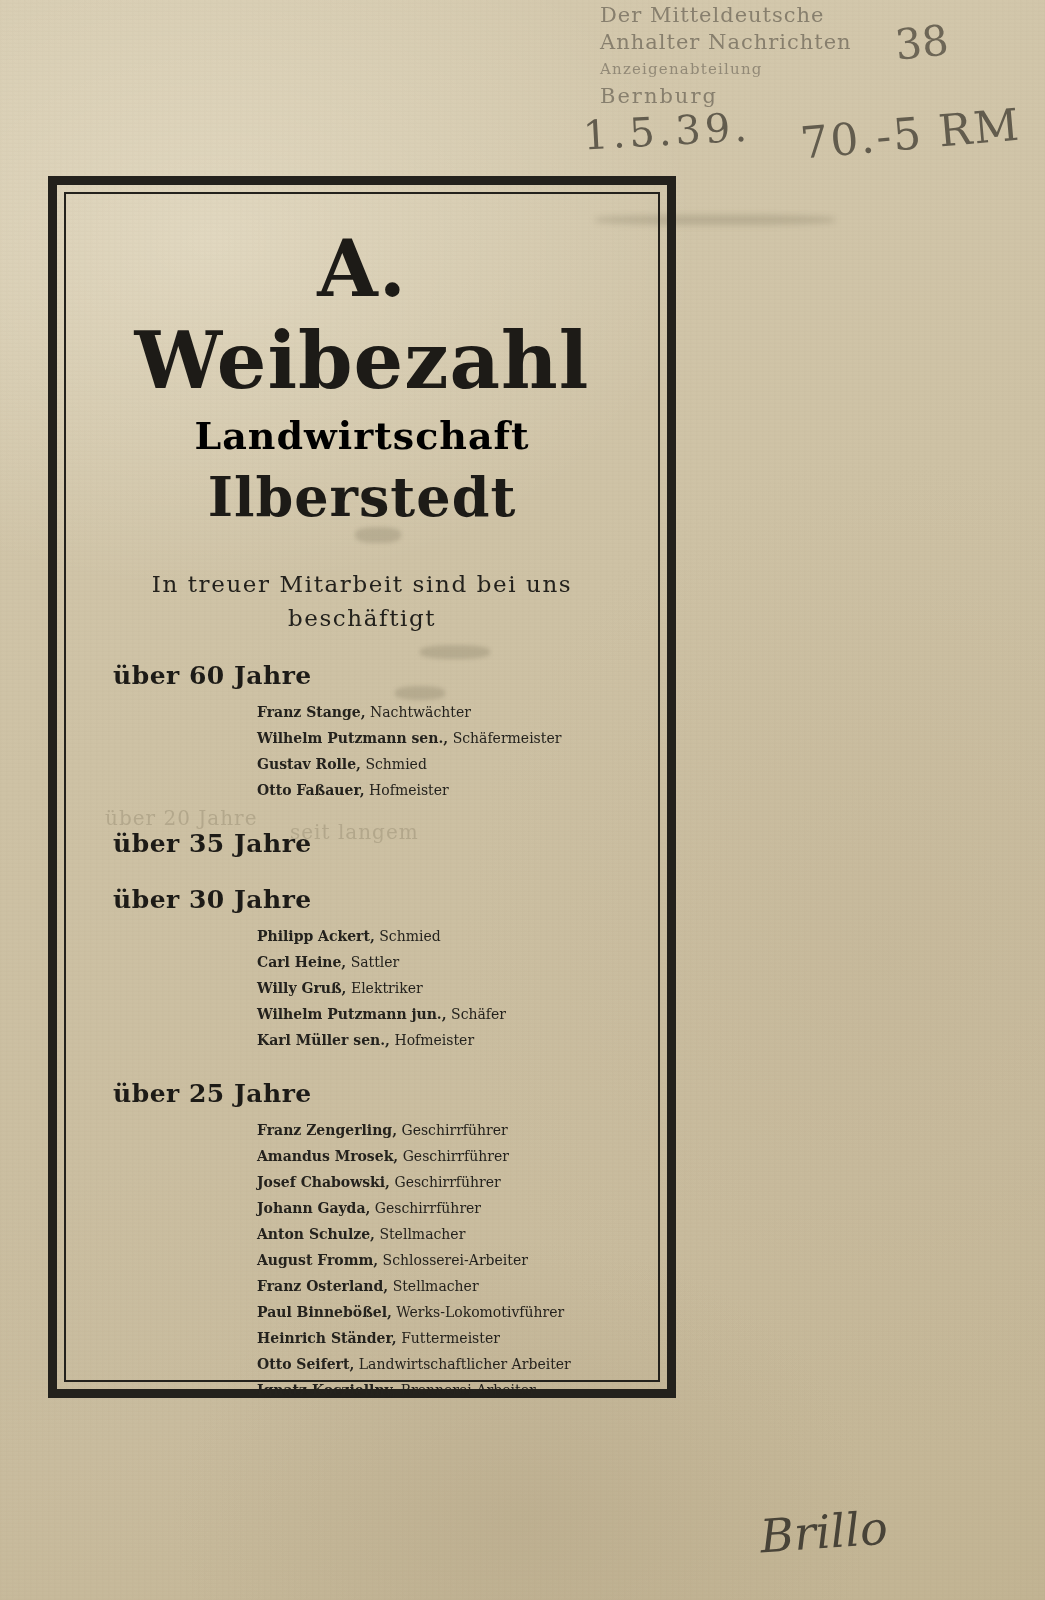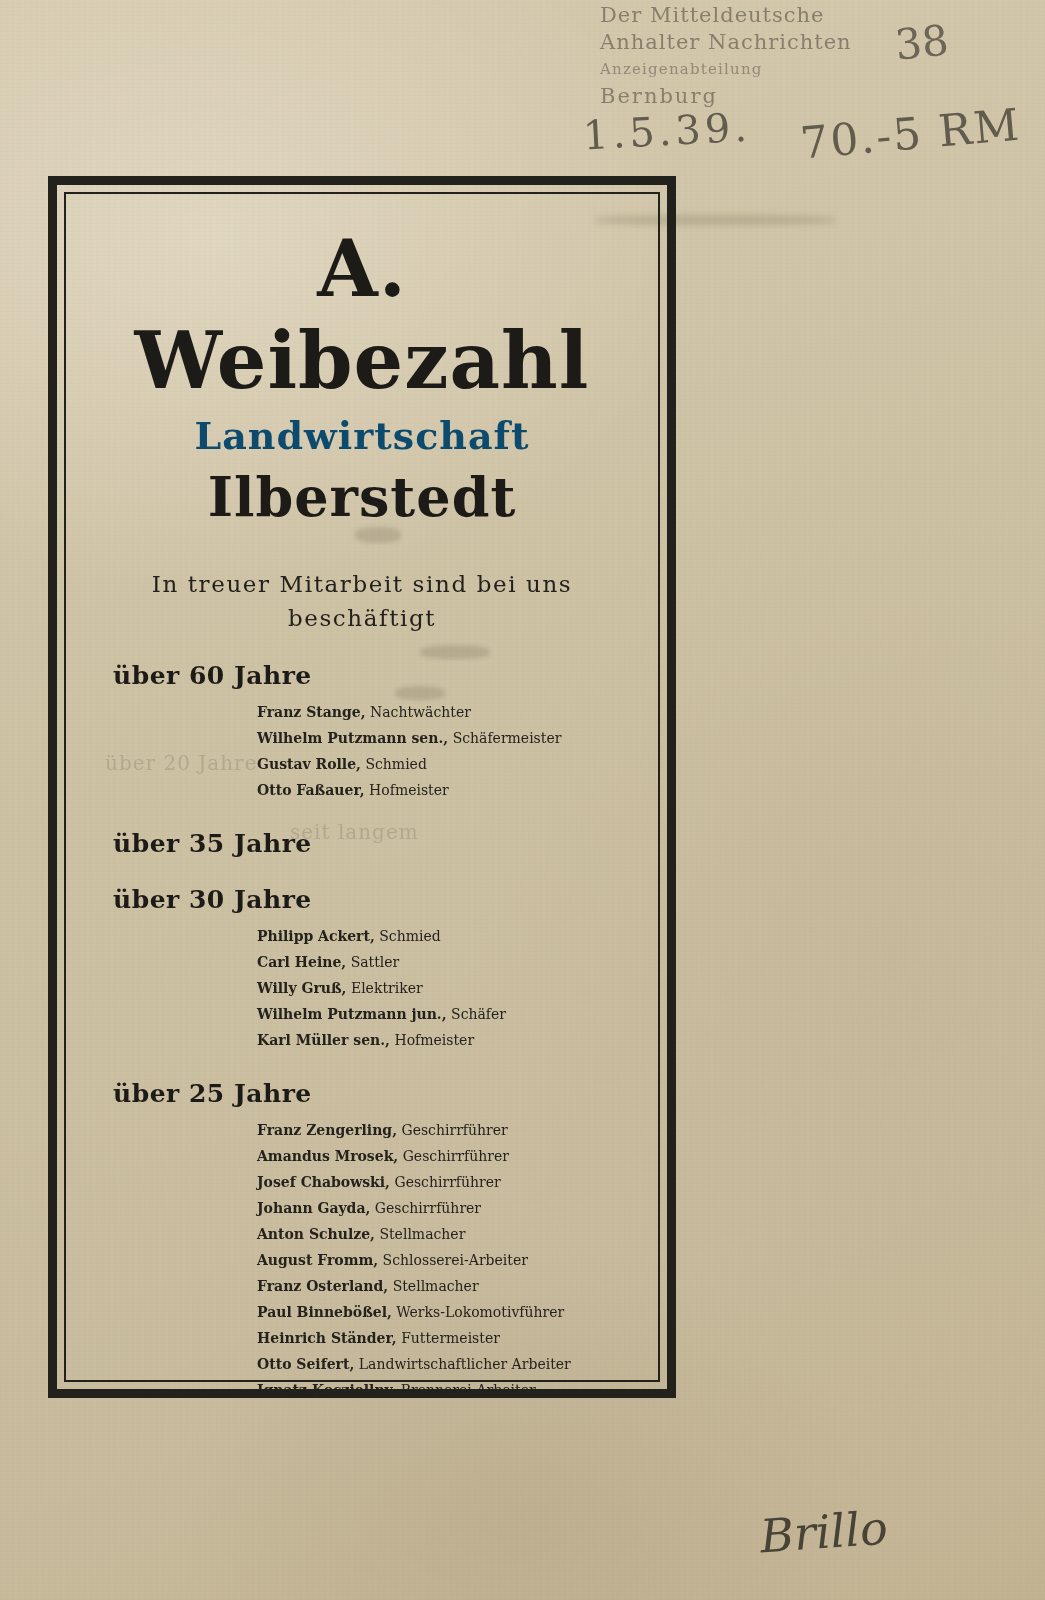--- a/index.html
+++ b/index.html
@@ -140,21 +140,21 @@
     color: #1d1b17;
     letter-spacing: 1px;
     margin-top: 12px;
   }
   .subtitle1 {
     text-align: center;
     font-family: "DejaVu Serif", serif;
     font-weight: bold;
     font-size: 38px;
     line-height: 46px;
-    color: #0c4a6e;
+    color: #000000;
     letter-spacing: 1px;
     margin-top: 6px;
   }
   .subtitle2 {
     text-align: center;
     font-family: "DejaVu Serif", serif;
     font-weight: bold;
     font-size: 54px;
     line-height: 64px;
     color: #1d1b17;
@@ -220,21 +220,21 @@
 </style>
 </head>
 <body>
 
 <div class="paper"></div>
 <div class="grain"></div>
 
 <div class="smudge" style="left:355px; top:527px; width:46px; height:16px;"></div>
 <div class="smudge" style="left:420px; top:645px; width:70px; height:14px;"></div>
 <div class="smudge" style="left:395px; top:686px; width:50px; height:14px;"></div>
-<div class="ghost" style="left:105px; top:751px;">über 20 Jahre</div>
+<div class="ghost" style="left:105px; top:806px;">über 20 Jahre</div>
 <div class="ghost" style="left:290px; top:820px;">seit langem</div>
 <div class="smudge" style="left:595px; top:215px; width:240px; height:10px; filter:blur(3px);"></div>
 
 <div class="stamp-block">
   <div class="stamp-line">Der Mitteldeutsche</div>
   <div class="stamp-line">Anhalter Nachrichten</div>
   <div class="stamp-line small">Anzeigenabteilung</div>
   <div class="stamp-line city">Bernburg</div>
 </div>
 

